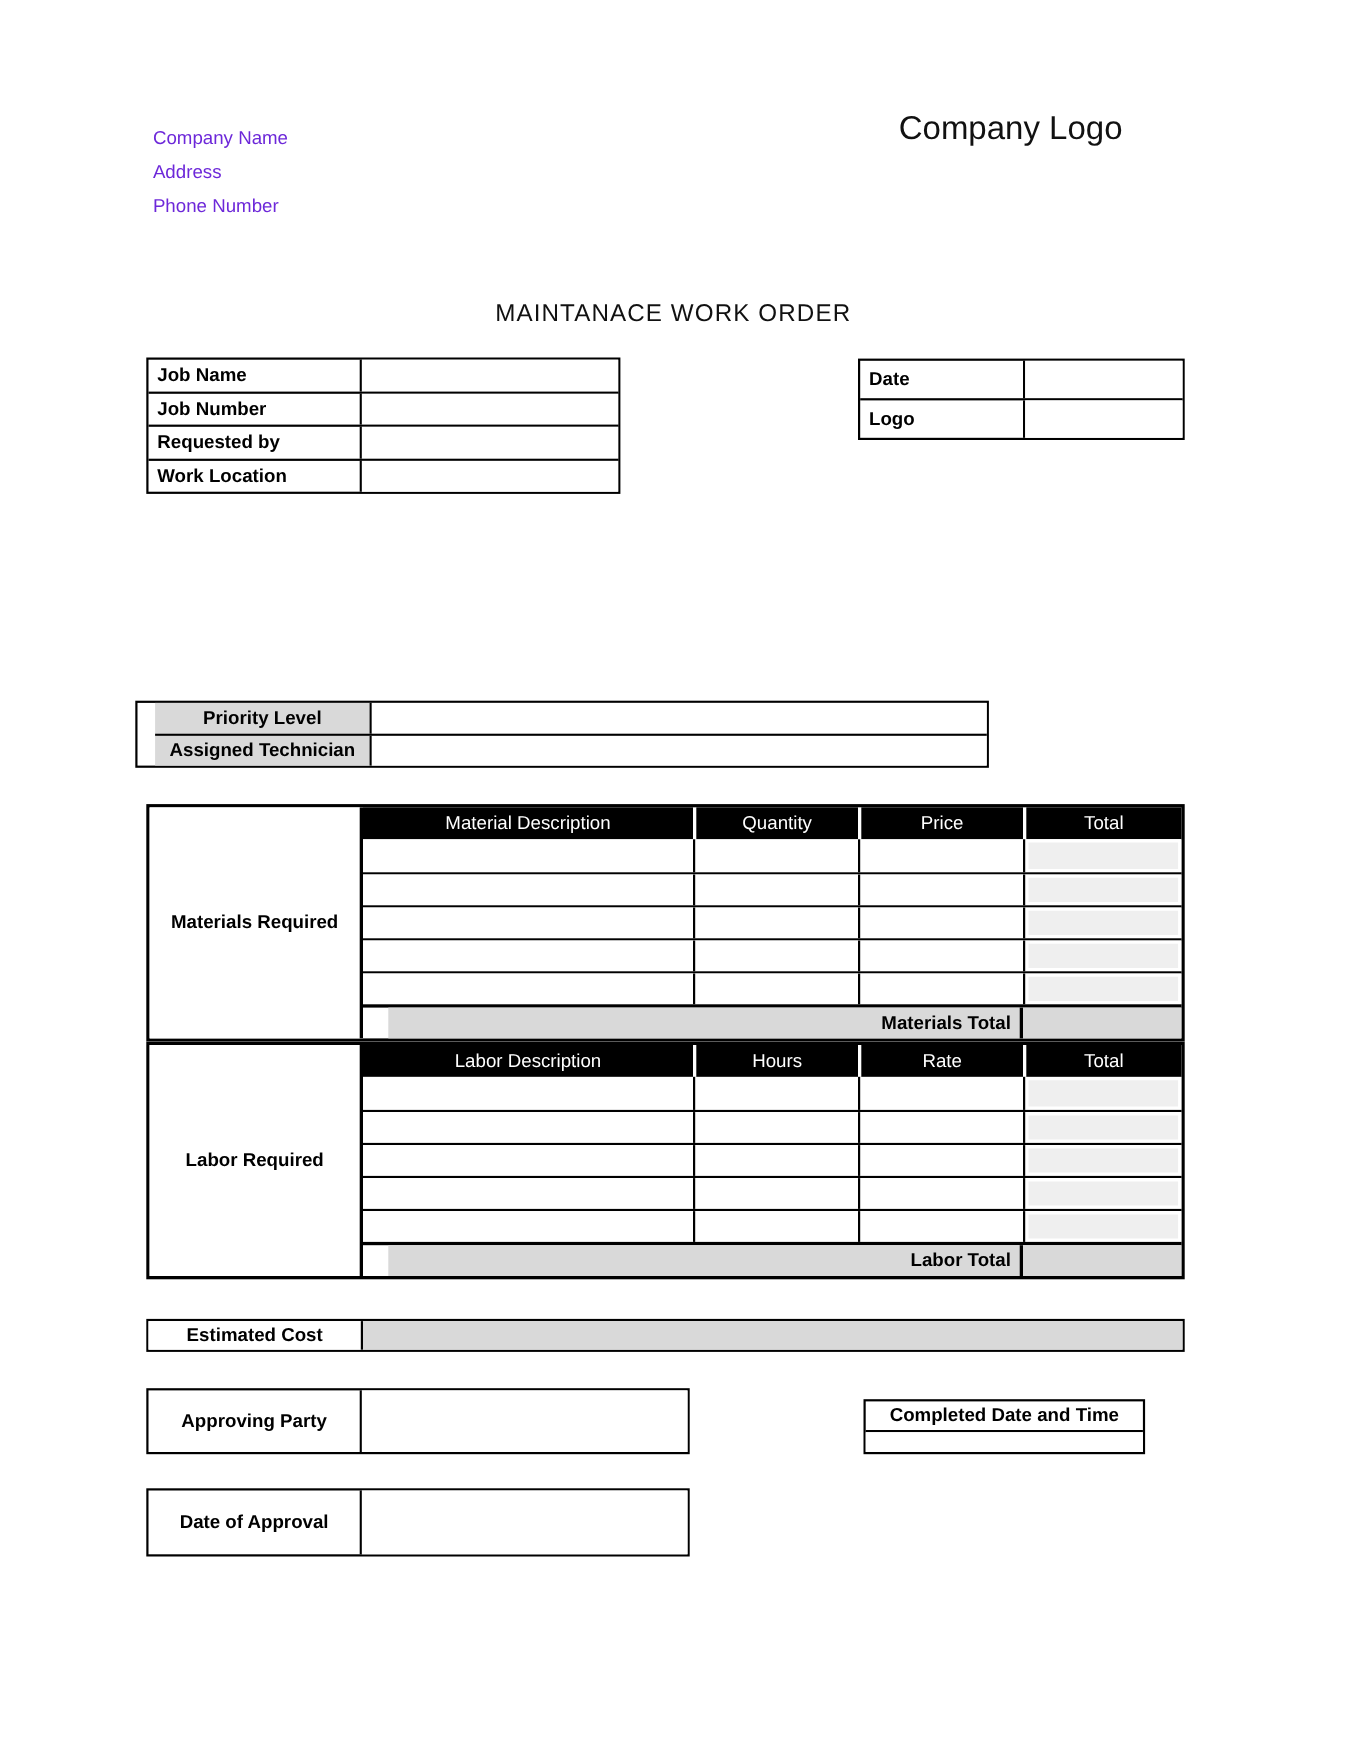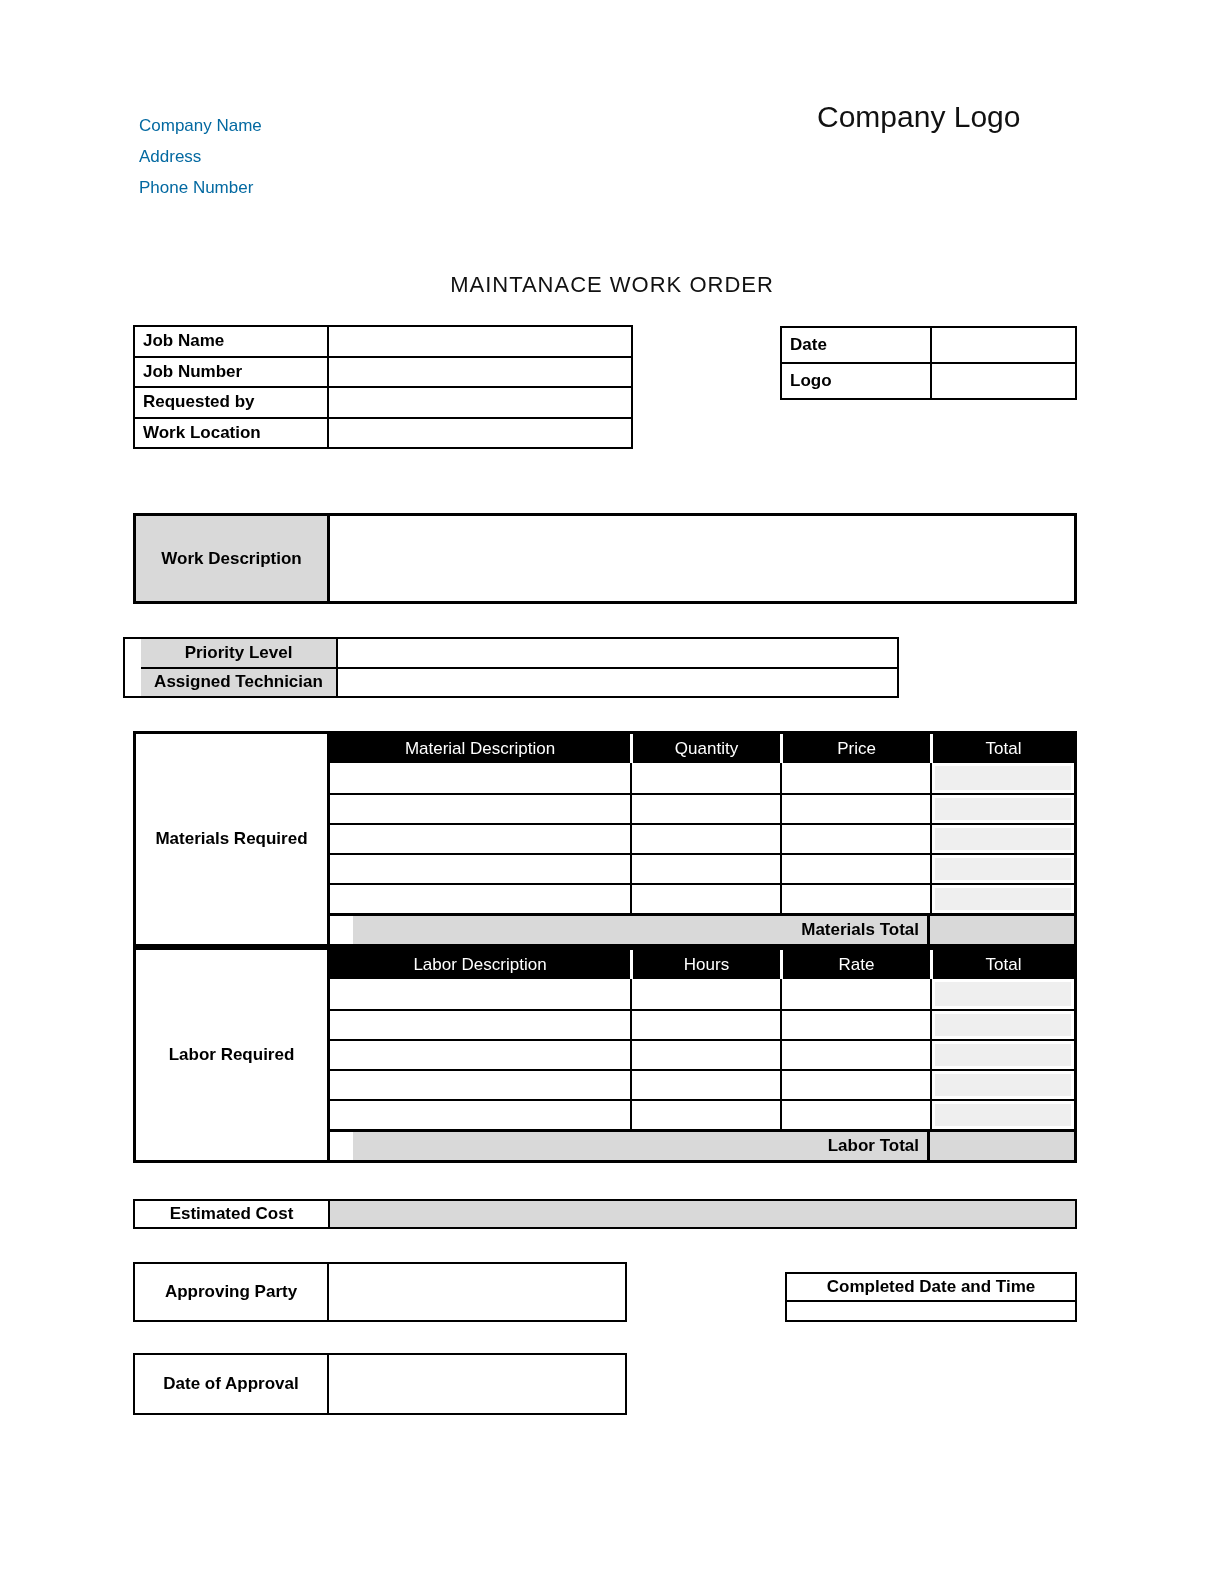--- a/index.html
+++ b/index.html
@@ -5,32 +5,32 @@
   * { margin: 0; padding: 0; box-sizing: border-box; }
   body { background: #ffffff; font-family: "Liberation Sans", sans-serif; color: #000; }
   .page {
     position: relative;
     width: 1224px; height: 1584px;
     background: #ffffff;
     margin: 0 auto;
     overflow: hidden;
   }
   
-  .company-block { position: absolute; left: 139px; top: 110px; font-size: 17px; line-height: 31px; color: #0369a1; }
+  .company-block { position: absolute; left: 139px; top: 110px; font-size: 17px; line-height: 31px; color: #6d28d9; }
   .logo-text { position: absolute; left: 817px; top: 100px; font-size: 30px; color: #111; text-align: center; }
   .doc-title { position: absolute; left: 0; top: 272px; width: 100%; text-align: center; font-size: 22px; letter-spacing: 1px; color: #111; }
 
   
   .kv { position: absolute; border: 2px solid #000; background: #fff; display: flex; flex-direction: column; }
   .kv-row { display: flex; flex: 1; }
   .kv-row + .kv-row { border-top: 2px solid #000; }
   .kv-label { font-weight: 700; font-size: 17px; padding: 0 8px; display: flex; align-items: center; border-right: 2px solid #000; }
   .kv-value { flex: 1; background: #fff; }
 
-  .job-table   { left: 133px; top: 325px; width: 500px; height: 124px; }
+  .job-table   { left: 133px; top: 325px; width: 431px; height: 124px; }
   .job-table .kv-label { width: 194px; }
   .dt-table    { left: 780px; top: 326px; width: 297px; height: 74px; }
   .dt-table .kv-label { width: 150px; }
 
   
   .workdesc { position: absolute; left: 133px; top: 513px; width: 944px; height: 91px; border: 3px solid #000; display: flex; }
   .workdesc-label { width: 194px; background: #d9d9d9; border-right: 3px solid #000; font-weight: 700; font-size: 17px; display: flex; align-items: center; justify-content: center; text-align: center; }
   .workdesc-value { flex: 1; background: #fff; }
 
   
@@ -59,21 +59,21 @@
   .estimated { position: absolute; left: 133px; top: 1199px; width: 944px; height: 30px; border: 2px solid #000; display: flex; }
   .estimated-label { width: 195px; border-right: 2px solid #000; background: #fff; font-weight: 700; font-size: 17px; display: flex; align-items: center; justify-content: center; }
   .estimated-value { flex: 1; background: #d9d9d9; }
 
   
   .approving { left: 133px; top: 1262px; width: 494px; height: 60px; }
   .approving .kv-label { width: 194px; justify-content: center; text-align: center; }
   .approval-date { left: 133px; top: 1353px; width: 494px; height: 62px; }
   .approval-date .kv-label { width: 194px; justify-content: center; text-align: right; }
 
-  .completed { position: absolute; left: 785px; top: 1272px; width: 292px; height: 50px; border: 2px solid #000; display: flex; flex-direction: column; }
+  .completed { position: absolute; left: 785px; top: 1272px; width: 256px; height: 50px; border: 2px solid #000; display: flex; flex-direction: column; }
   .completed-header { height: 28px; border-bottom: 2px solid #000; font-weight: 700; font-size: 17px; display: flex; align-items: center; justify-content: center; }
   .completed-value { flex: 1; background: #fff; }
 </style>
 </head>
 <body>
 
 <div class="page">
 
   <div class="company-block">
     <div>Company Name</div>
@@ -106,24 +106,20 @@
     <div class="kv-row">
       <div class="kv-label">Date</div>
       <div class="kv-value"></div>
     </div>
     <div class="kv-row">
       <div class="kv-label">Logo</div>
       <div class="kv-value"></div>
     </div>
   </div>
 
-  <div class="workdesc">
-    <div class="workdesc-label">Work Description</div>
-    <div class="workdesc-value"></div>
-  </div>
 
   <div class="kv priority">
     <div class="kv-row">
       <div class="kv-label">Priority Level</div>
       <div class="kv-value"></div>
     </div>
     <div class="kv-row">
       <div class="kv-label">Assigned Technician</div>
       <div class="kv-value"></div>
     </div>

